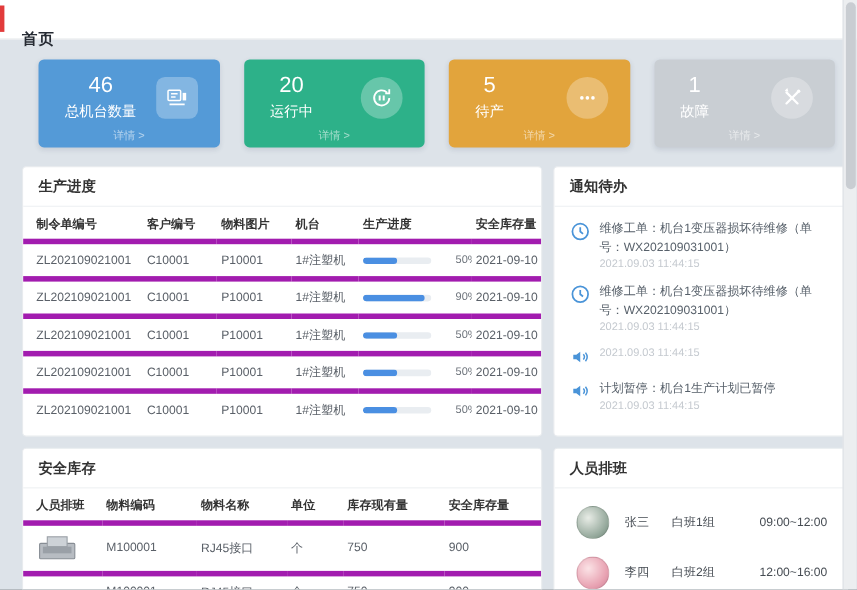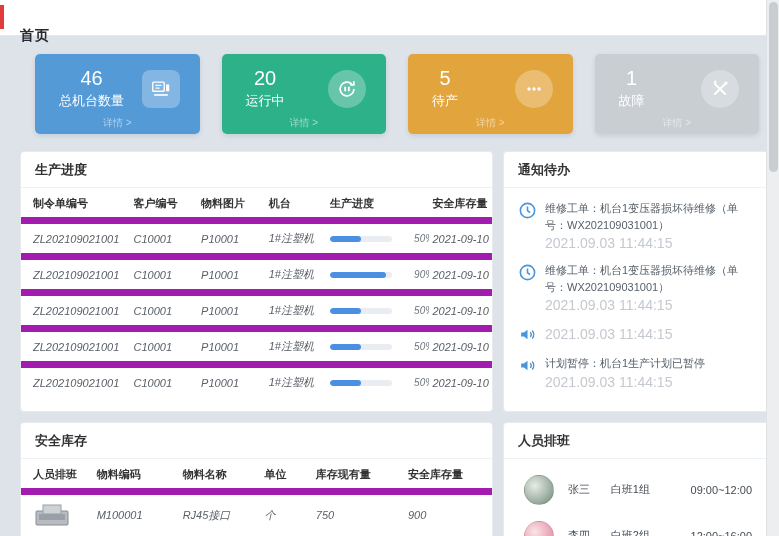--- a/index.html
+++ b/index.html
@@ -45,34 +45,34 @@
     padding:9px 14px 8px; font-size:13px; font-weight:700; color:#333;
     border-bottom:1px solid #eef1f3;
   }
 
   
   table { width:100%; border-collapse:collapse; table-layout:fixed; }
   th { font-size:11px; color:#333; font-weight:700; text-align:left; padding:8px 4px 6px; white-space:nowrap; }
   td { font-size:11px; color:#5a6068; padding:7px 4px; white-space:nowrap; overflow:hidden; }
   .prod-table th:first-child, .prod-table td:first-child,
   .inv-table th:first-child, .inv-table td:first-child { padding-left:12px; }
-  .prod-table tbody tr, .inv-table tbody tr { border-top:7px solid #a21caf;font-style:italic; }
+  .prod-table tbody tr, .inv-table tbody tr { border-top:5px solid #a21caf; }
 
   .progress-wrap { display:flex; align-items:center; gap:22px; }
   .progress-track { width:62px; height:6px; border-radius:3px; background:#e9edf1; overflow:hidden; flex:none; }
   .progress-fill { height:100%; border-radius:3px; }
   .progress-label { font-size:10px; color:#6d737b; }
 
   
   .notif-list { padding:12px 12px 10px 14px; }
   .notif-item { display:flex; gap:8px; margin-bottom:11px; cursor:pointer; }
   .notif-icon { width:19px; height:19px; flex:none; margin-top:1px; }
   .notif-icon svg { width:19px; height:19px; display:block; }
   .notif-text { font-size:11px; color:#57606a; line-height:1.5; }
-  .notif-time { font-size:14px; color:#c4c9cf; margin-top:2px; }
+  .notif-time { font-size:10px; color:#c4c9cf; margin-top:2px; }
 
   
   .inv-img { display:block; width:38px; height:27px; }
   .inv-img svg { width:38px; height:27px; display:block; }
 
   
   .sched-list { padding:8px 18px 4px 20px; }
   .sched-row { display:flex; align-items:center; padding:8px 0; }
   .avatar { width:30px; height:30px; border-radius:50%; margin-right:14px; flex:none; border:1px solid rgba(0,0,0,.08); }
   .avatar.a1 { background:radial-gradient(circle at 35% 35%, #e8ece6, #93a79a 70%, #6c8274); }

